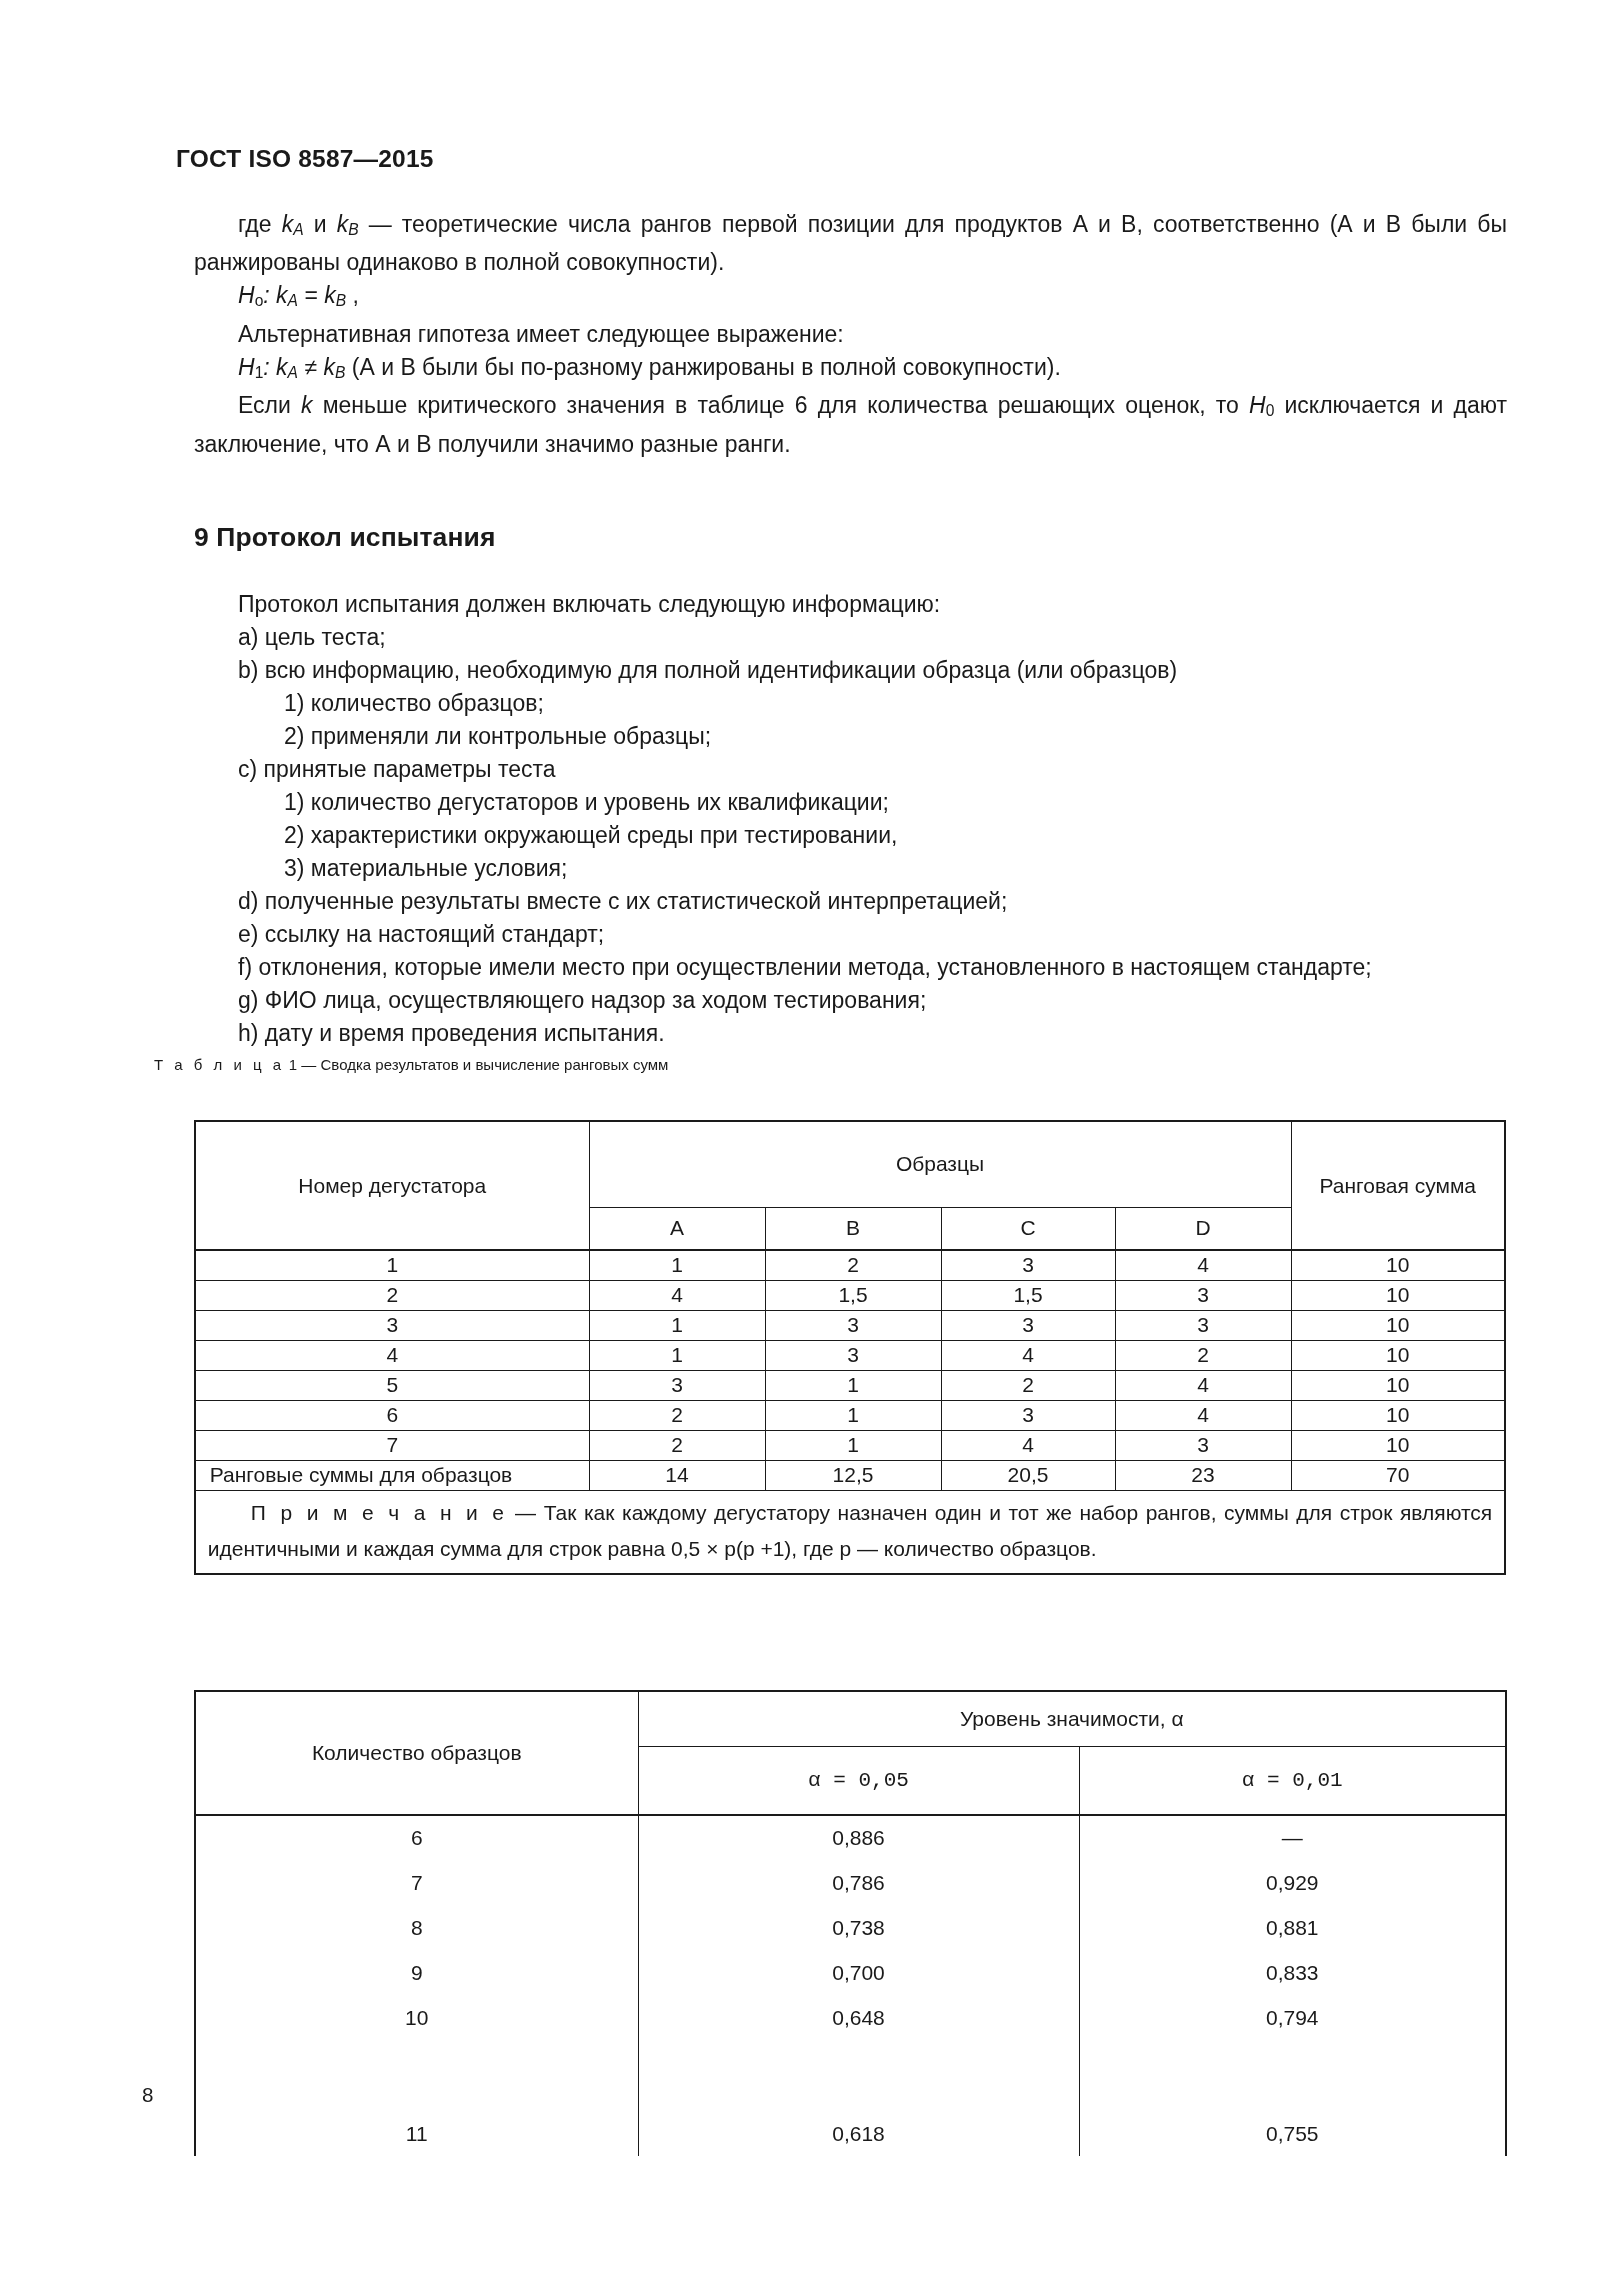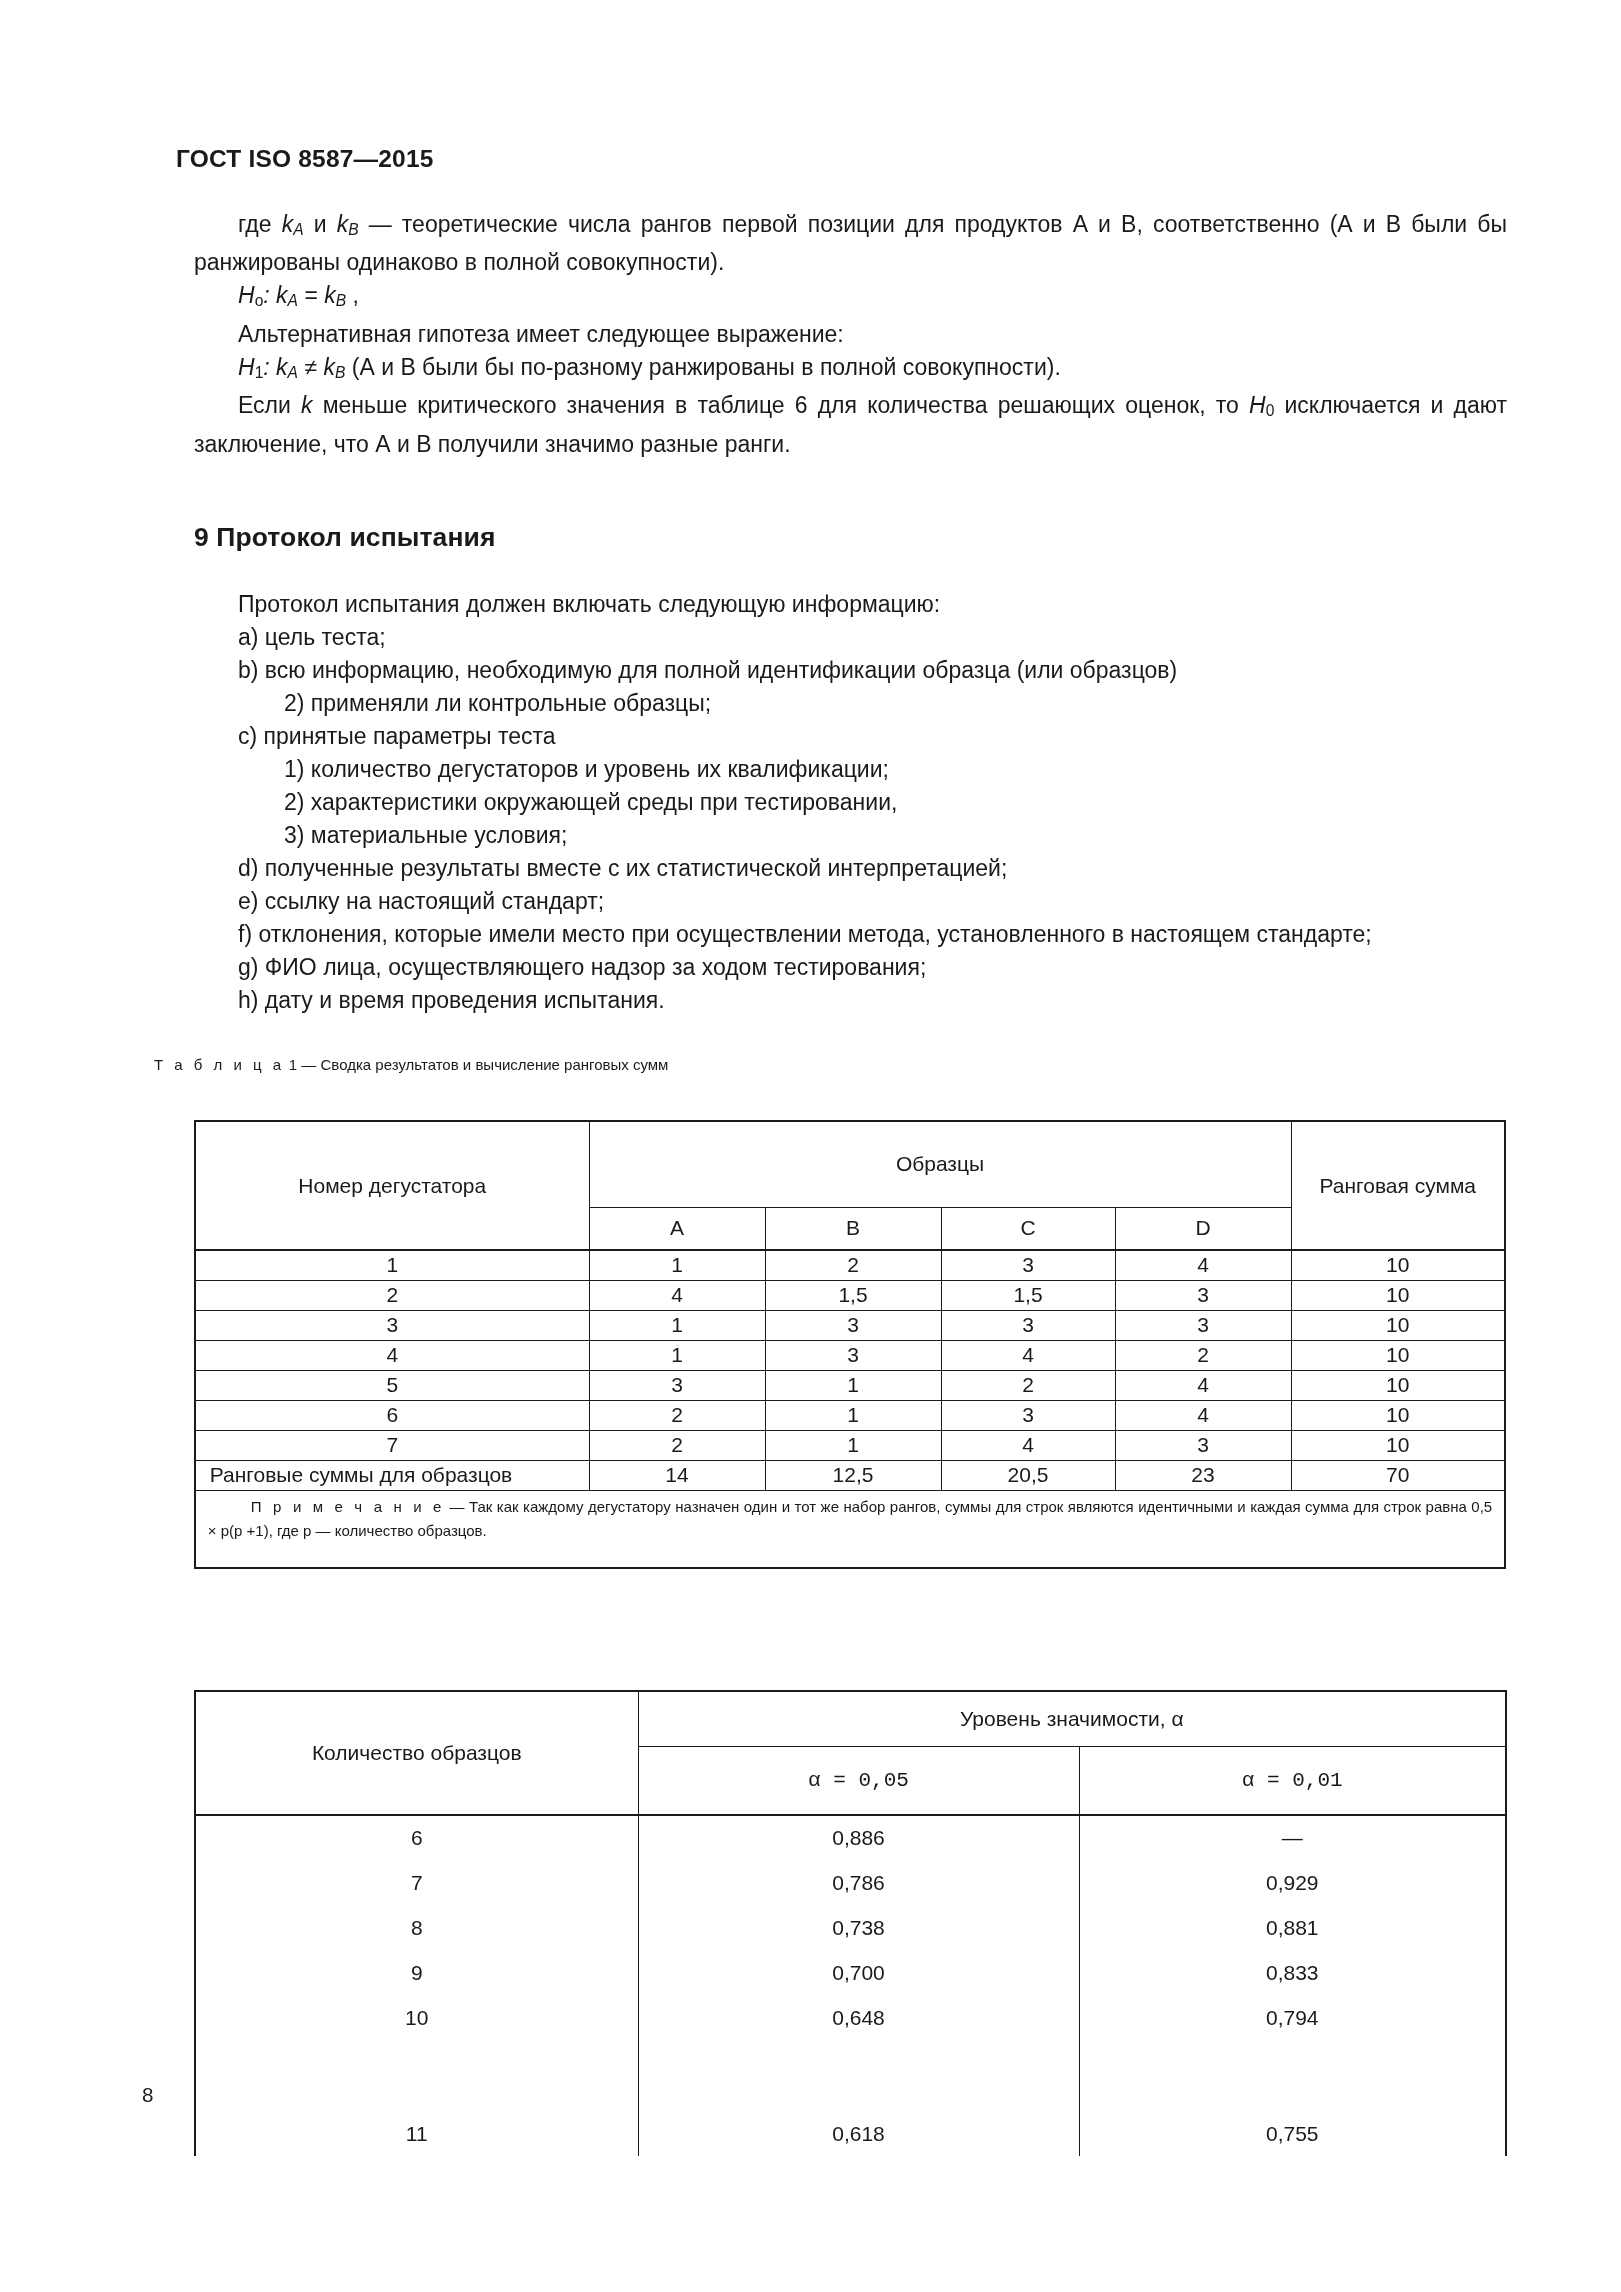--- a/index.html
+++ b/index.html
@@ -107,22 +107,22 @@
   #table1 .r-hdr    { height: 86px; }
   #table1 .r-data   { height: 30px; }
   #table1 .r-note   { height: 78px; }
 
   #table1 td.lbl {
     text-align: left;
     padding-left: 13.7px;
   }
   #table1 td.note {
     text-align: justify;
-    font-size: 15px;
-    line-height: 24px;
+    font-size: 21px;
+    line-height: 36px;
     padding: 4.9px 11.8px 5.9px 11.8px;
     vertical-align: top;
   }
   #table1 td.note .spaced { letter-spacing: 3.5px; }
 
   
   #table2 {
     left: 194px;
     top: 1690px;
     width: 1311px;
@@ -168,20 +168,21 @@
     </p>
   </div>
 
   <div class="sec-head">9 Протокол испытания</div>
 
   <div class="body-block" style="top:588px;">
     <p class="txt nojust ind1">Протокол испытания должен включать следующую информацию:</p>
 
     <p class="txt nojust ind-item">a) цель теста;</p>
     <p class="txt nojust ind-item">b) всю информацию, необходимую для полной идентификации образца (или образцов)</p>
+    <p class="txt nojust ind-sub">1) количество образцов;</p>
     <p class="txt nojust ind-sub">2) применяли ли контрольные образцы;</p>
     <p class="txt nojust ind-item">c) принятые параметры теста</p>
     <p class="txt nojust ind-sub">1) количество дегустаторов и уровень их квалификации;</p>
     <p class="txt nojust ind-sub">2) характеристики окружающей среды при тестировании,</p>
     <p class="txt nojust ind-sub">3) материальные условия;</p>
     <p class="txt nojust ind-d">d)  полученные результаты вместе с их статистической интерпретацией;</p>
     <p class="txt nojust ind-d">e)  ссылку на настоящий стандарт;</p>
     <p class="txt ind-item">f) отклонения, которые имели место при осуществлении метода, установленного в настоящем стандарте;</p>
     <p class="txt nojust ind-item">g) ФИО лица, осуществляющего надзор за ходом тестирования;</p>
     <p class="txt nojust ind-item">h) дату и время проведения испытания.</p>

